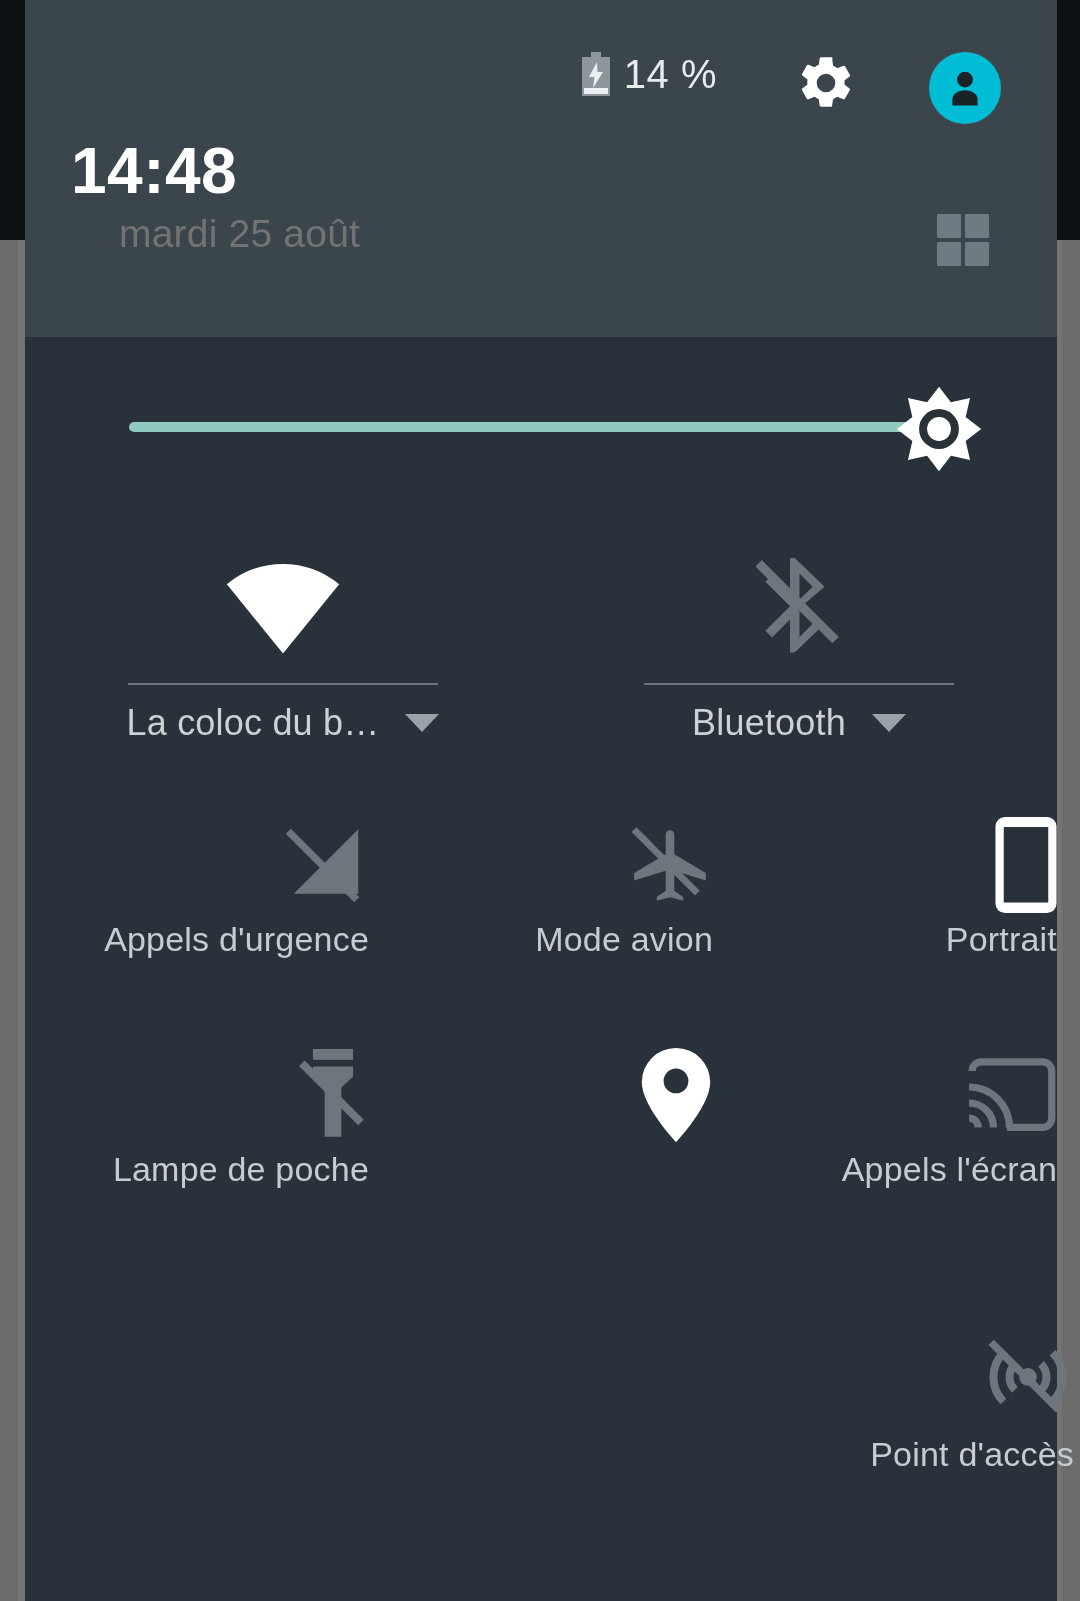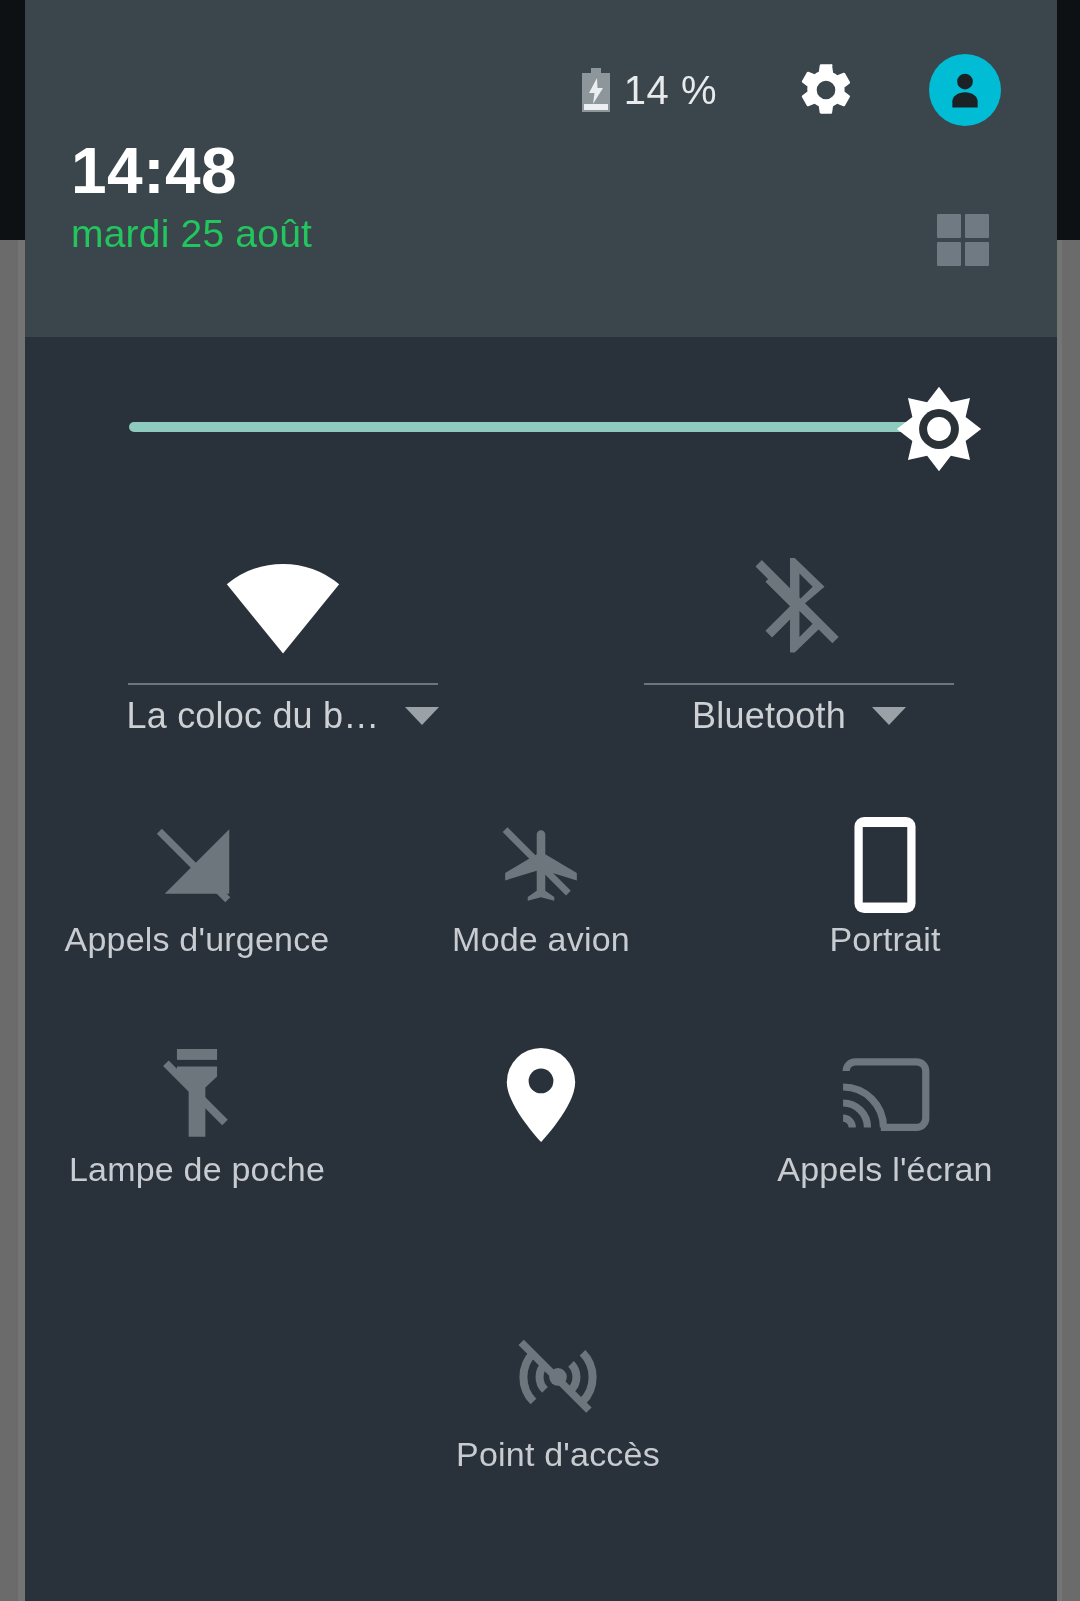--- a/index.html
+++ b/index.html
@@ -99,21 +99,21 @@
     height: 1264px;
     background: #29313a;
   }
 
   
   .status-row {
     position: absolute;
     right: 56px;
     top: 52px;
     display: flex;
-    align-items: center;
+    align-items: flex-start;
     gap: 0px;
     height: 76px;
     margin-left: 22px;
   }
   .battery-wrap {
     display: flex;
     align-items: center;
     gap: 14px;
   }
   .battery-icon {
@@ -188,26 +188,27 @@
     top: 139px;
   }
   .clock-time {
     color: #ffffff;
     font-size: 64px;
     font-weight: 700;
     line-height: 1.02;
     letter-spacing: 0.5px;
   }
   .clock-date {
-    color: #22c55e;
+    color: #737373;
     font-size: 39px;
     font-weight: 400;
     line-height: 1.25;
     margin-top: 6px;
     letter-spacing: 0.2px;
+    margin-left: 48px;
   }
 
   .expand-grid {
     position: absolute;
     right: 68px;
     top: 214px;
     width: 52px;
     height: 52px;
     display: grid;
     grid-template-columns: 24px 24px;
@@ -250,21 +251,21 @@
   .tile-row {
     position: absolute;
     left: 0;
     width: 1032px;
     display: flex;
   }
   .tile {
     flex: 1 1 0;
     display: flex;
     flex-direction: column;
-    align-items: center;
+    align-items: flex-end;
     cursor: pointer;
   }
   .tile-icon {
     height: 110px;
     display: flex;
     align-items: center;
     justify-content: center;
   }
   .tile-label {
     font-size: 34px;
@@ -295,21 +296,21 @@
     align-items: center;
     justify-content: center;
   }
   .dual-divider {
     width: 310px;
     height: 2px;
     background: #6b757b;
     margin-top: 8px;
   }
   .dual-foot {
-    margin-top: 10px;
+    margin-top: 17px;
     display: flex;
     align-items: center;
     justify-content: center;
     gap: 26px;
     width: 100%;
   }
   .dual-label {
     font-size: 36px;
     color: #cdd1d4;
     white-space: nowrap;

